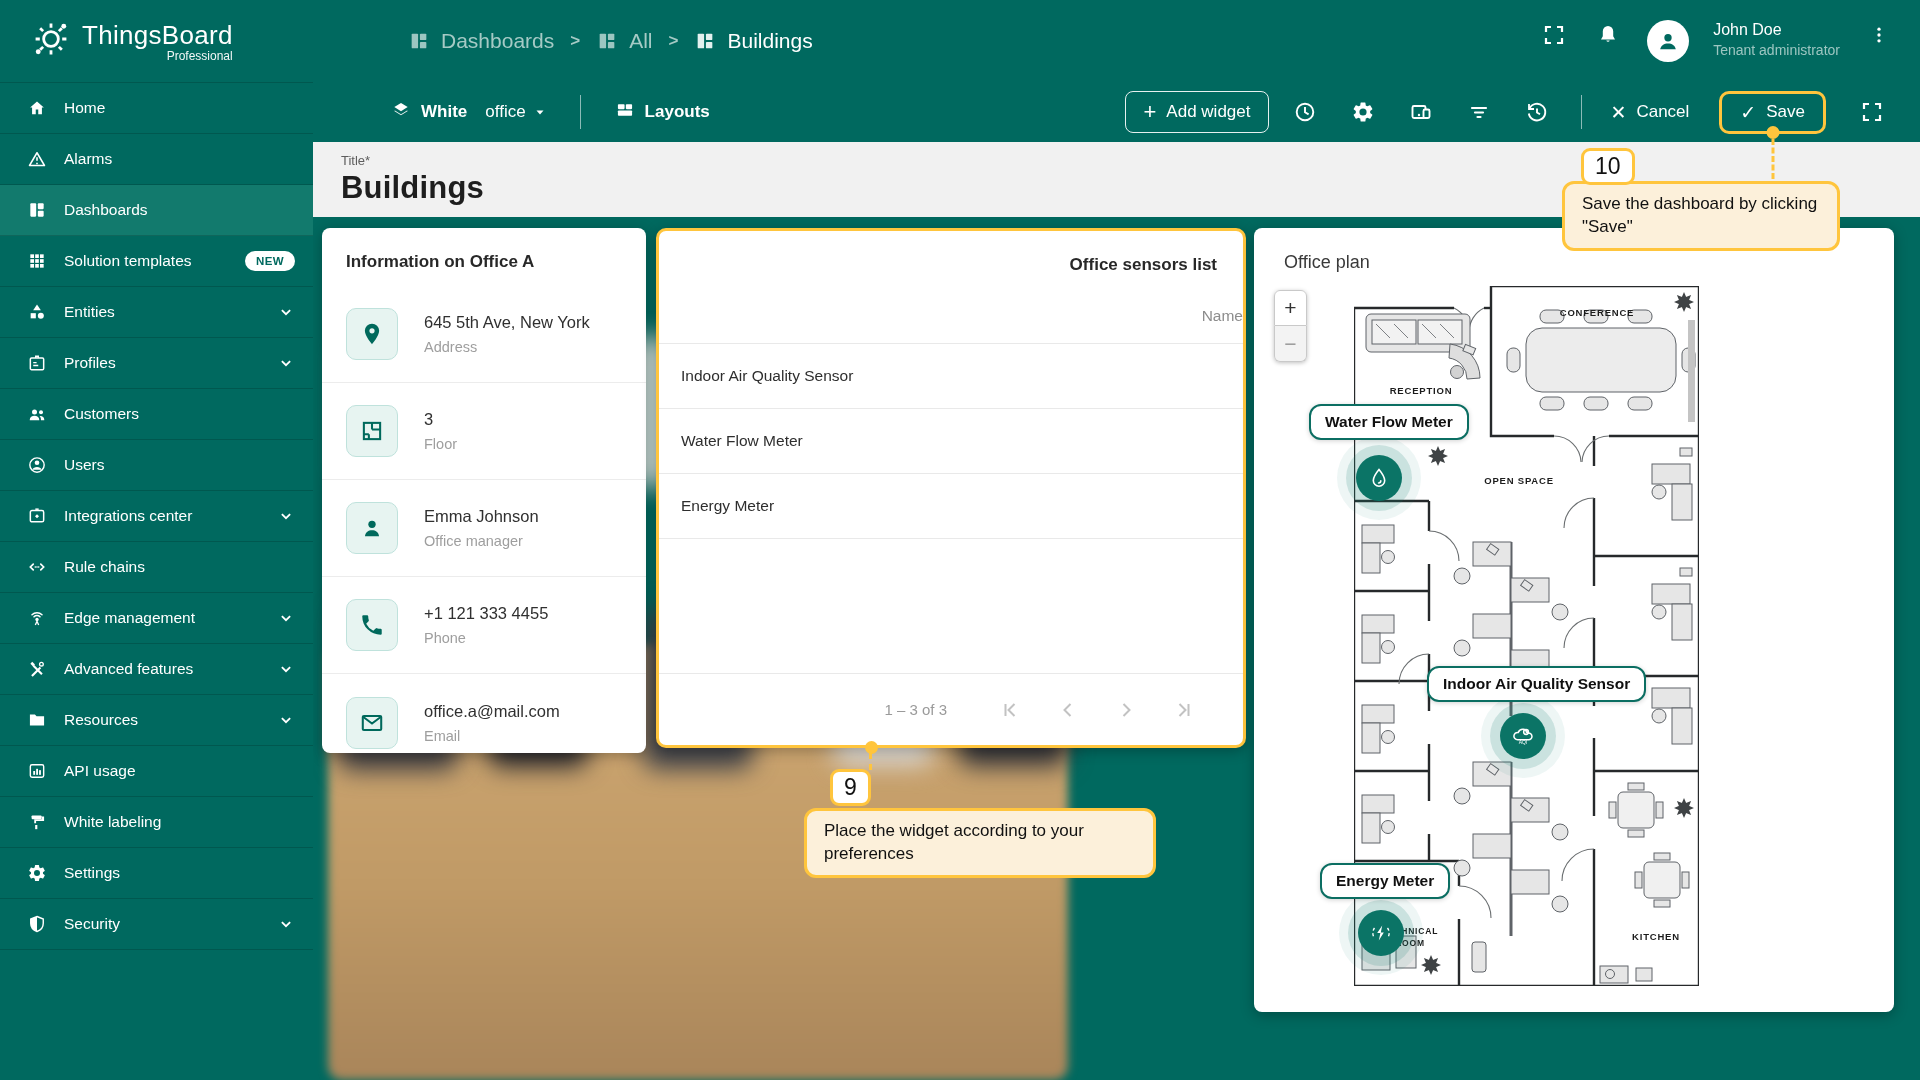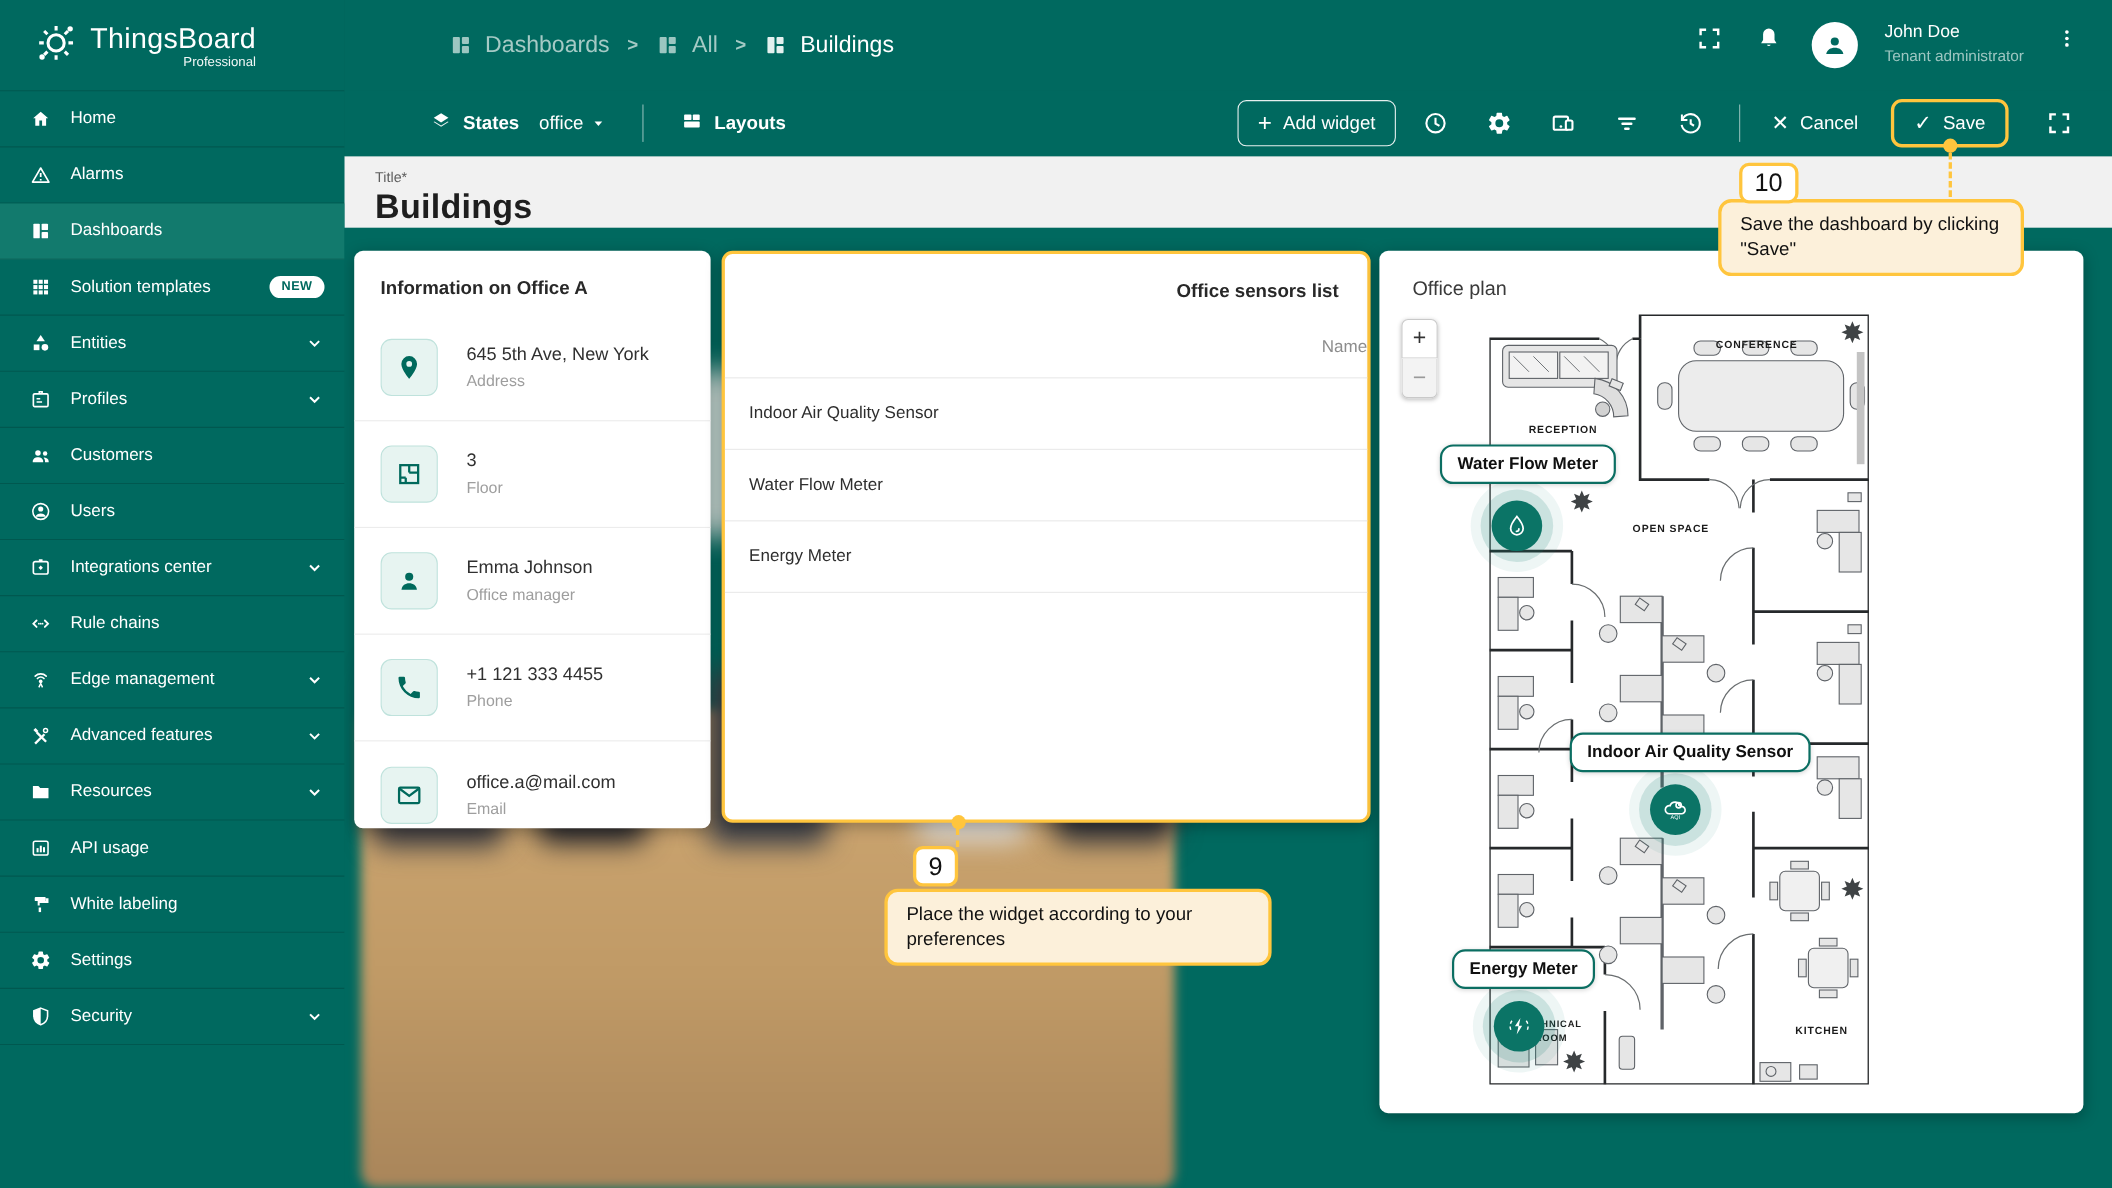--- a/index.html
+++ b/index.html
@@ -56,21 +56,21 @@
   .tb-icbtn{width:44px;height:40px;display:grid;place-items:center;cursor:pointer;}
   .cancel{display:flex;align-items:center;gap:10px;font-size:17px;cursor:pointer;padding:0 6px;}
   .save-hl{position:relative;border:3px solid #ffc53d;border-radius:10px;padding:7px 18px;
     display:flex;align-items:center;gap:10px;font-size:17px;cursor:pointer;margin:0 10px;}
   .save-dot{position:absolute;left:50%;bottom:-8px;width:13px;height:13px;background:#ffc53d;
     border-radius:50%;transform:translateX(-50%);}
   .save-stem{position:absolute;left:50%;top:calc(100% + 8px);height:40px;
     border-left:3px dashed #ffc53d;transform:translateX(-50%);z-index:41;}
 
   
-  .titleband{position:absolute;left:313px;top:142px;width:1607px;height:65px;background:#f1f1f1;
+  .titleband{position:absolute;left:313px;top:142px;width:1607px;height:75px;background:#f1f1f1;
     padding:11px 0 0 28px;z-index:15;}
   .t-label{font-size:13px;color:#5e5e5e;}
   .t-value{font-size:31px;font-weight:700;color:#1e1e1e;margin-top:2px;letter-spacing:.2px;}
 
   
   .card{position:absolute;background:#fff;border-radius:8px;z-index:10;
     box-shadow:0 3px 14px rgba(0,0,0,.28);}
 
   
   .info-card{left:322px;top:228px;width:324px;height:525px;overflow:hidden;}
@@ -447,21 +447,21 @@
       </span>
     </div>
   </header>
 
   <div class="toolbar">
     <div class="tb-left">
       <span><svg width="20" height="20" viewBox="0 0 24 24" fill="#fff">
             <path d="M12 3.5l8 5-8 5-8-5z"></path>
             <path d="M4.8 12.6L12 17l7.2-4.4 1 .6-8.2 5.2-8.2-5.2z" opacity=".9"></path>
           </svg></span>
-      <span style="font-weight:600;">States</span>
+      <span style="font-weight:600;">White</span>
       <span class="tb-state-val">
         <span>office</span>
         <svg width="12" height="12" viewBox="0 0 24 24" fill="#fff">
             <path d="M5 9l7 8 7-8z"></path>
           </svg>
       </span>
       <span class="tdiv"></span>
       <span><svg width="20" height="20" viewBox="0 0 24 24" fill="#fff">
             <rect x="3.5" y="5" width="8" height="6" rx="1"></rect>
             <rect x="13" y="5" width="7.5" height="6" rx="1"></rect>
@@ -593,20 +593,43 @@
       </div>
     </div>
   </div>
 
   <div class="card sens-card">
     <div class="sens-title">Office sensors list</div>
     <div class="sens-head">Name</div>
     <div class="sens-row">Indoor Air Quality Sensor</div>
     <div class="sens-row">Water Flow Meter</div>
     <div class="sens-row">Energy Meter</div>
+    <div class="sens-foot">
+      <span class="pag-label">1 – 3 of 3</span>
+      <span class="pag-btn">
+          <svg width="24" height="24" viewBox="0 0 24 24" fill="none" stroke="#c2c2c2" stroke-width="2">
+            <path d="M7.5 6v12M16.5 6l-6 6 6 6"></path>
+          </svg>
+        </span>
+      <span class="pag-btn">
+          <svg width="24" height="24" viewBox="0 0 24 24" fill="none" stroke="#c2c2c2" stroke-width="2">
+            <path d="M14.5 6l-6 6 6 6"></path>
+          </svg>
+        </span>
+      <span class="pag-btn">
+          <svg width="24" height="24" viewBox="0 0 24 24" fill="none" stroke="#c2c2c2" stroke-width="2">
+            <path d="M9.5 6l6 6-6 6"></path>
+          </svg>
+        </span>
+      <span class="pag-btn">
+          <svg width="24" height="24" viewBox="0 0 24 24" fill="none" stroke="#c2c2c2" stroke-width="2">
+            <path d="M16.5 6v12M7.5 6l6 6-6 6"></path>
+          </svg>
+        </span>
+    </div>
     <span class="sens-dot"></span>
   </div>
   <div class="dash9"></div>
 
   <div class="card plan-card">
     <div class="plan-title">Office plan</div>
 
     <div class="zoomctl">
       <div class="zoom-btn plus">+</div>
       <div class="zoom-btn minus">−</div>

